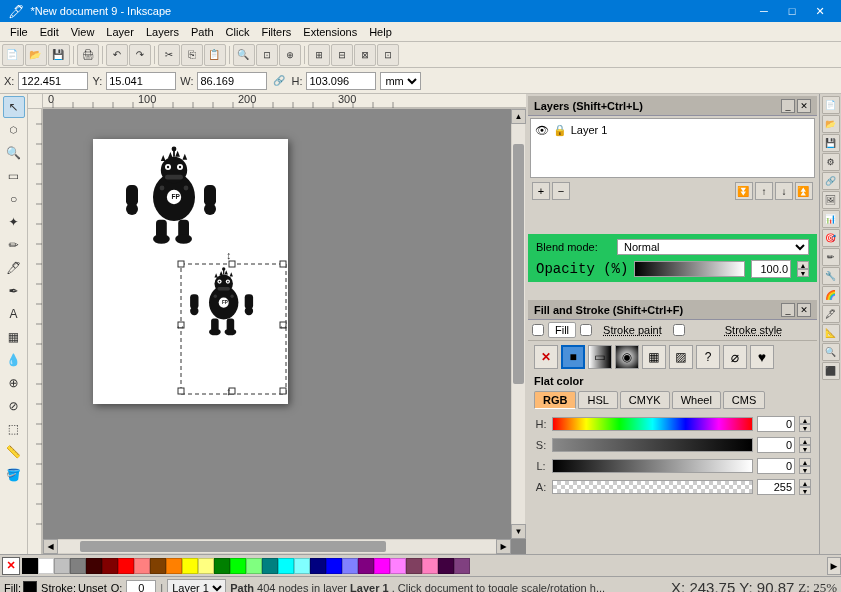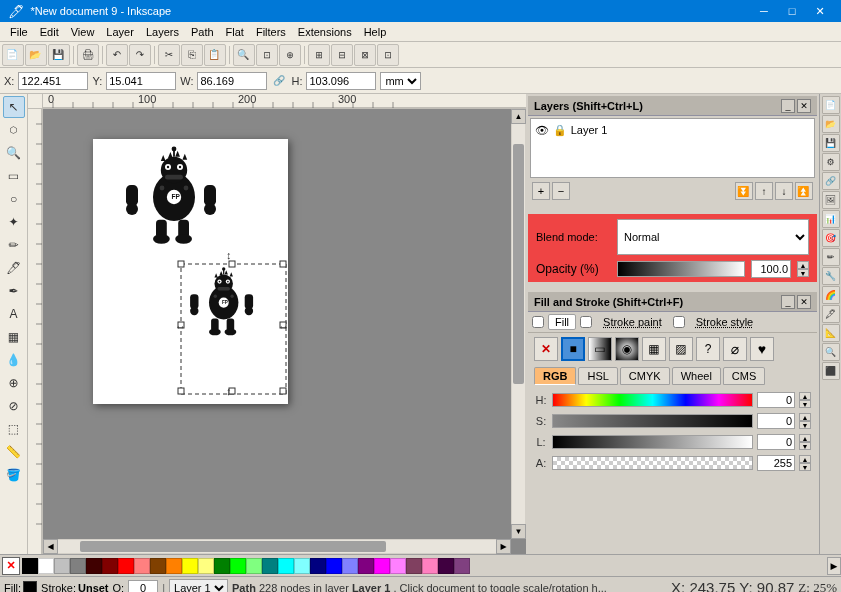--- a/index.html
+++ b/index.html
@@ -237,35 +237,35 @@
     
     .blend-row {
       display: flex;
       align-items: center;
       padding: 3px 6px;
       gap: 6px;
     }
     .blend-label { font-size: 11px; min-width: 75px; }
     .blend-select {
       flex: 1;
-      height: 36px;
+      height: 16px;
       border: 1px solid #a0a0a0;
       background: white;
       font-size: 11px;
       padding: 0 2px;
     }
 
     
     .opacity-row {
       display: flex;
       align-items: center;
       padding: 2px 6px;
       gap: 6px;
     }
-    .opacity-label { font-size: 12px; min-width: 75px; }
+    .opacity-label { font-size: 14px; min-width: 75px; font-family: Liberation Mono, monospace; }
     .opacity-bar {
       flex: 1;
       height: 18px;
       background: linear-gradient(to right, #000, #fff);
       border: 1px solid #a0a0a0;
     }
     .opacity-input {
       width: 40px;
       height: 18px;
       border: 1px solid #a0a0a0;
@@ -506,21 +506,21 @@
   </div>
 </div>
 
 <div class="menubar">
   <span class="menu-item">File</span>
   <span class="menu-item">Edit</span>
   <span class="menu-item">View</span>
   <span class="menu-item">Layer</span>
   <span class="menu-item">Layers</span>
   <span class="menu-item">Path</span>
-  <span class="menu-item">Flat</span>
+  <span class="menu-item">Click</span>
   <span class="menu-item">Filters</span>
   <span class="menu-item">Extensions</span>
   <span class="menu-item">Help</span>
 </div>
 
 <div class="toolbar1">
   <button class="tb-btn">📄</button>
   <button class="tb-btn">📂</button>
   <button class="tb-btn">💾</button>
   <div class="tb-sep"></div>
@@ -746,21 +746,21 @@
         </div>
         <div class="scroll-arrow">▼</div>
       </div>
     </div>
   </div>
 
   <div style="display:flex; flex-direction:row; width:315px;">
 
     <div style="flex:1; display:flex; flex-direction:column; overflow:hidden;">
 
-      <div class="panel-box" style="margin:2px 2px 4px 2px;">
+      <div class="panel-box" style="margin:2px 2px 16px 2px;">
         <div class="panel-header">
           <span class="panel-title">Layers (Shift+Ctrl+L)</span>
           <div class="panel-btns">
             <button class="panel-btn">_</button>
             <button class="panel-btn">✕</button>
           </div>
         </div>
         <div class="layers-content">
           <div class="layer-row">
             <span class="eye-icon">👁</span>
@@ -772,21 +772,21 @@
           <button class="layer-tb-btn">+</button>
           <button class="layer-tb-btn">−</button>
           <span class="layer-tb-sep"></span>
           <button class="layer-nav-btn">⏬</button>
           <button class="layer-nav-btn">↑</button>
           <button class="layer-nav-btn">↓</button>
           <button class="layer-nav-btn">⏫</button>
         </div>
       </div>
 
-      <div style="background:#ef4444; padding:2px; margin:8px 2px;">
+      <div style="background:#22c55e; padding:2px; margin:16px 2px;">
         <div class="blend-row">
           <span class="blend-label">Blend mode:</span>
           <select class="blend-select">
             <option>Normal</option>
             <option>Multiply</option>
             <option>Screen</option>
           </select>
         </div>
         <div class="opacity-row">
           <span class="opacity-label">Opacity (%)</span>
@@ -807,35 +807,36 @@
             <button class="panel-btn">✕</button>
           </div>
         </div>
 
         <div class="fill-tabs">
           <input type="checkbox" style="width: 12px; height: 12px;">
           <span class="fill-tab active">Fill</span>
           <input type="checkbox" style="width: 12px; height: 12px;">
           <span class="fill-tab" style="text-decoration:underline dotted;">Stroke paint</span>
           <input type="checkbox" style="width: 12px; height: 12px;">
-          <span class="fill-tab" style="text-decoration:underline dotted;">Stroke style</span>
+          <span class="fill-tab" style="text-decoration:underline dotted;margin-left:29px;">Stroke style</span>
         </div>
 
         <div class="fill-buttons">
           <button class="fill-btn fill-btn-x">✕</button>
           <button class="fill-btn active" style="background:#4a90d9; border:2px solid #0060c0;">■</button>
           <button class="fill-btn" style="background:linear-gradient(to right,#fff,#000);">▭</button>
           <button class="fill-btn" style="background:radial-gradient(#fff,#000);">◉</button>
           <button class="fill-btn">▦</button>
           <button class="fill-btn">▨</button>
           <button class="fill-btn">?</button>
           <button class="fill-btn" style="font-size:14px;">⌀</button>
           <button class="fill-btn" style="font-size:14px;">♥</button>
         </div>
 
+        <div class="flat-color-label">Flat color</div>
 
         <div class="color-tabs">
           <button class="color-tab active">RGB</button>
           <button class="color-tab">HSL</button>
           <button class="color-tab">CMYK</button>
           <button class="color-tab">Wheel</button>
           <button class="color-tab">CMS</button>
         </div>
 
         <div class="color-sliders">
@@ -938,30 +939,30 @@
   <div class="palette-scroll">▶</div>
 </div>
 
 <div class="statusbar">
   <div class="status-fill">
     <span>Fill:</span>
     <div class="fill-swatch" style="background:#000;"></div>
   </div>
   <div class="status-fill">
     <span>Stroke:</span>
-    <span style="font-size:11px;font-weight:bold;">Unset</span>
+    <span style="font-size:11px;">Unset</span>
   </div>
   <span>O:</span>
   <input style="width: 30px; height: 16px; border: 1px solid rgb(160, 160, 160); font-size: 11px; text-align: center;" readonly="" value="0">
   <span style="font-size:11px;color:#666;">|</span>
   <select style="height:18px;border:1px solid #a0a0a0;font-size:11px;">
     <option>Layer 1</option>
   </select>
   <span class="status-text" style="font-size:11px; color:#333;">
     <span style="font-weight:bold;">Path</span>
-    <span> 228 nodes in layer </span>
+    <span> 404 nodes in layer </span>
     <span style="font-weight:bold;">Layer 1</span>
     <span>. Click document to toggle scale/rotation h...</span>
   </span>
   <span class="status-coords">X: 243.75</span>
   <span class="status-coords">Y: 90.87</span>
   <span class="status-zoom">Z: 25%</span>
 </div>
 
 </body></html>

